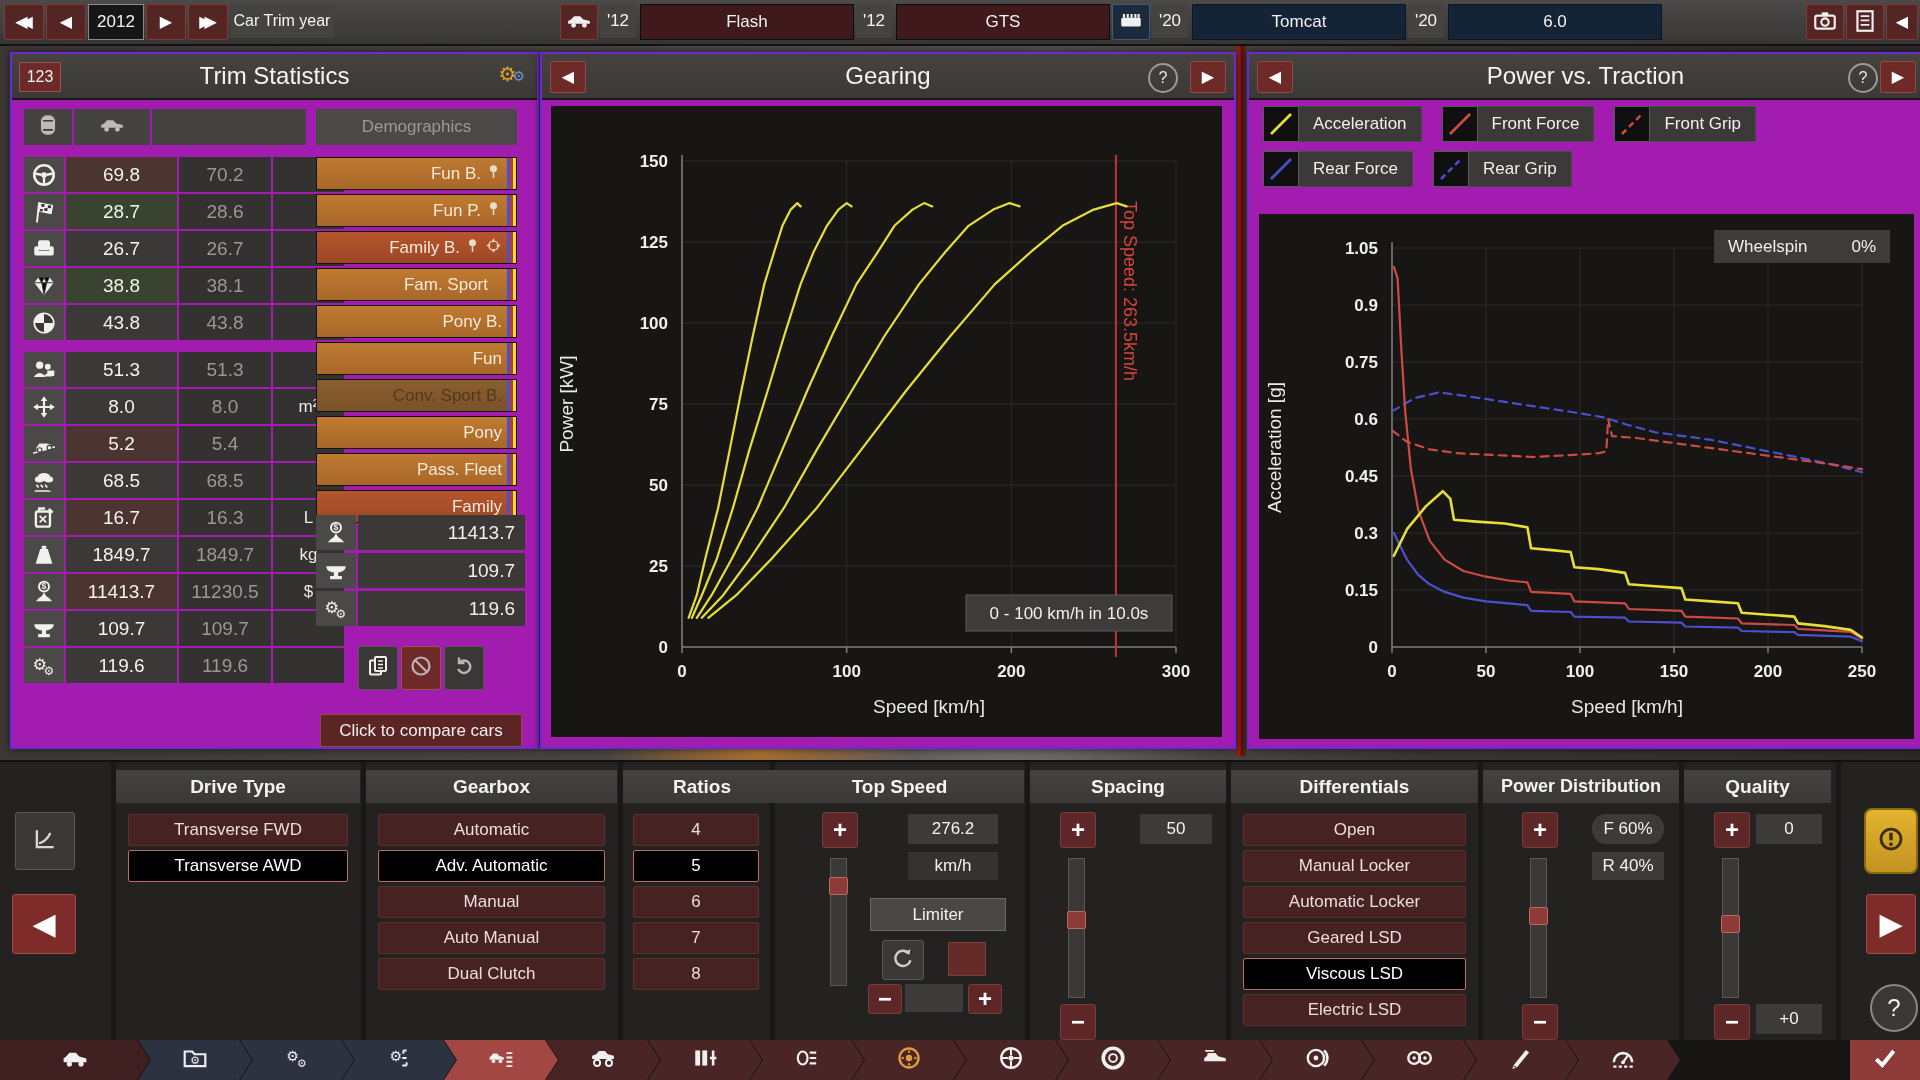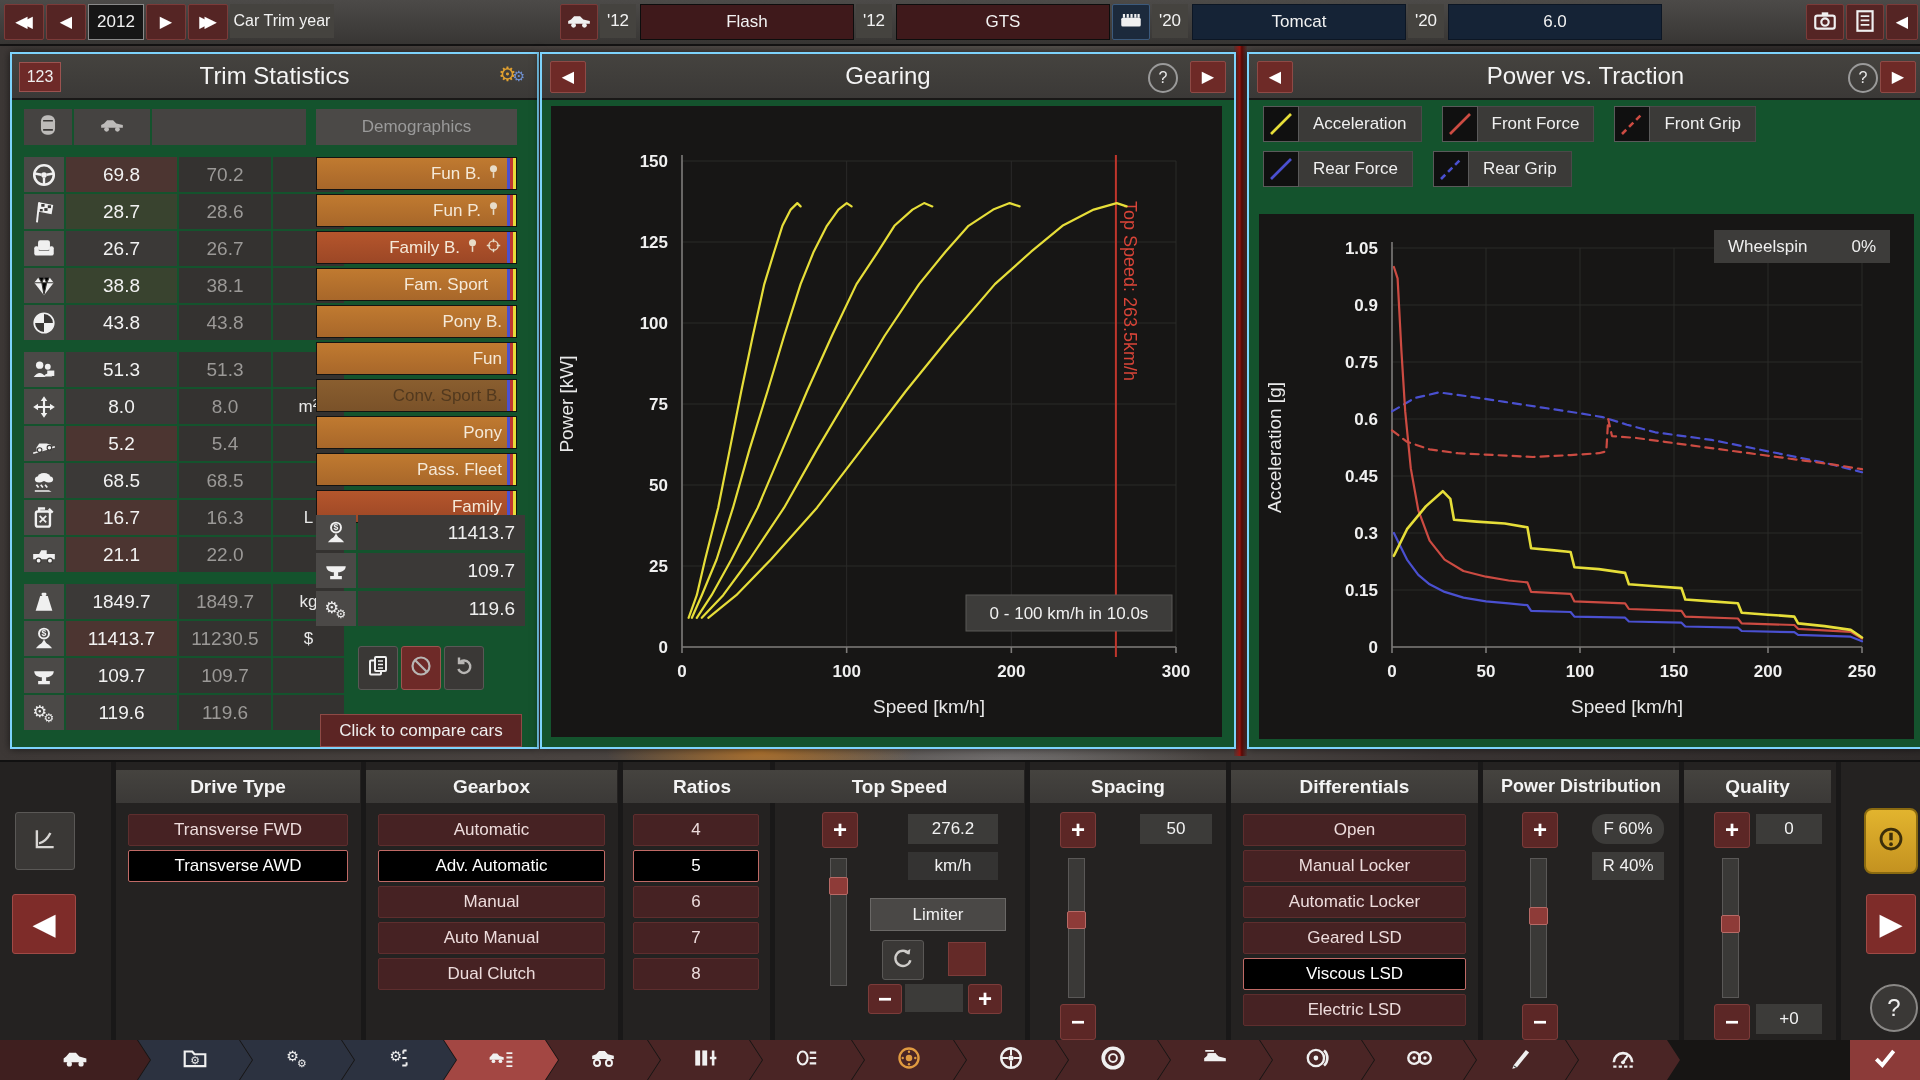--- a/index.html
+++ b/index.html
@@ -20,21 +20,21 @@
           display:flex;align-items:center;justify-content:center;color:#fff;font-size:15px;cursor:pointer;}
   .tb-box{position:absolute;top:4px;height:34px;display:flex;align-items:center;justify-content:center;font-size:17px;color:#f2f2f2;}
   .tb-year{background:#161616;border:1px solid #8a8a8a;}
   .tb-grey{background:#45433f;}
   .tb-red{background:#3f191b;border:1px solid #0d0d0d;}
   .tb-blue{background:#152336;border:1px solid #0c1624;}
   .tb-btn-blue{background:#1c2a3c;border:1px solid #3c5a7c;}
   .arrow-glyph{font-size:16px;line-height:1;}
   .dbl{letter-spacing:-7px;padding-right:7px;}
   
-  .panel{background:#14532d;border:2px solid #7dd3fc;box-shadow:0 0 8px rgba(0,0,0,.6);}
+  .panel{background:#a21caf;border:2px solid #6d28d9;box-shadow:0 0 8px rgba(0,0,0,.6);}
   .panel-header{position:absolute;left:0;top:0;right:0;height:44px;background:linear-gradient(#45433f,#3b3937);
                 border-bottom:2px solid #191817;display:flex;align-items:center;justify-content:center;}
   .panel-title{font-size:24px;color:#f4f4f4;}
   .hdr-btn{position:absolute;top:7px;width:34px;height:30px;background:#6e2a27;border:1px solid #8e4a46;border-radius:2px;
            display:flex;align-items:center;justify-content:center;color:#fff;cursor:pointer;}
   .help-circle{position:absolute;top:9px;width:26px;height:26px;border:2px solid #9a9a9a;border-radius:50%;
                display:flex;align-items:center;justify-content:center;font-size:16px;color:#e8e8e8;cursor:pointer;}
   
   #stats-badge{left:7px;top:8px;width:40px;height:28px;background:#6e2a28;border:1px solid #9c5350;
                display:flex;align-items:center;justify-content:center;font-size:16px;}
@@ -317,32 +317,20 @@
             <rect x="4.5" y="6" width="13" height="14" rx="1.8" fill="none" stroke="#f0f0f0" stroke-width="2.2"></rect>
             <path d="M7.5 6 V3.2 H13" stroke="#f0f0f0" stroke-width="2.2" fill="none"></path>
             <path d="M8 10 l6 6 M14 10 l-6 6" stroke="#f0f0f0" stroke-width="1.6"></path>
             <path d="M16.5 3.5 l3.5 3.5" stroke="#f0f0f0" stroke-width="2.2"></path>
           </svg>
         </div>
         <div class="cell v1 hl-red">16.7</div>
         <div class="cell v2">16.3</div>
         <div class="cell unit">L</div>
       </div>
-      <div class="stat-row group-end">
-        <div class="cell icon">
-          <svg viewBox="0 0 24 24" width="26" height="26">
-            <path d="M2 16 v-5 h5.5 l2 -3.5 h5 v3.5 h7.5 v5 z" fill="#f0f0f0"></path>
-            <circle cx="7" cy="17.2" r="2.3" fill="#f0f0f0" stroke="#3a3836" stroke-width="1"></circle>
-            <circle cx="17.5" cy="17.2" r="2.3" fill="#f0f0f0" stroke="#3a3836" stroke-width="1"></circle>
-          </svg>
-        </div>
-        <div class="cell v1 hl-red">21.1</div>
-        <div class="cell v2">22.0</div>
-        <div class="cell unit"></div>
-      </div>
       <div class="stat-row">
         <div class="cell icon">
           <svg viewBox="0 0 24 24" width="26" height="26">
             <path d="M8.5 6.5 h7 l4.2 13.5 H4.3 Z" fill="#f0f0f0"></path>
             <rect x="9.8" y="3.4" width="4.4" height="3" rx="1" fill="#f0f0f0"></rect>
           </svg>
         </div>
         <div class="cell v1 ">1849.7</div>
         <div class="cell v2">1849.7</div>
         <div class="cell unit">kg</div>

